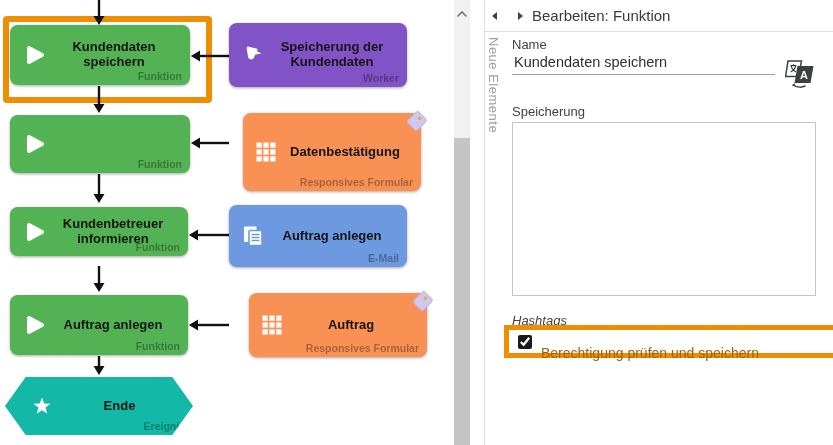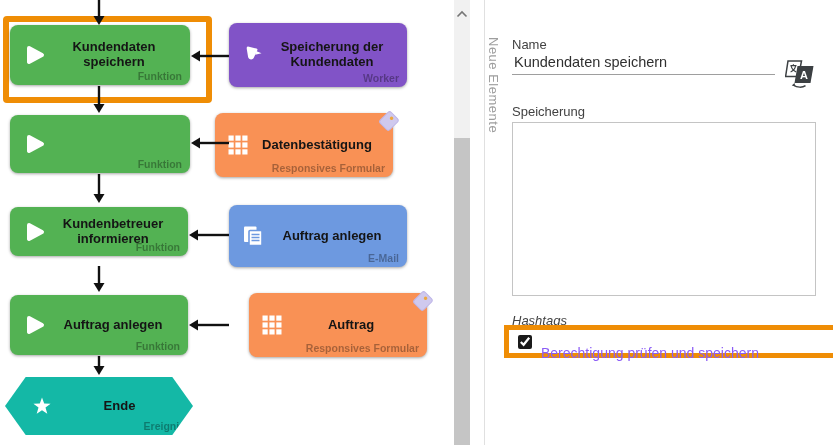--- a/index.html
+++ b/index.html
@@ -49,21 +49,21 @@
         font-family:inherit;font-size:14.5px;color:#303030;padding:1px 2px 4px 2px;background:transparent;}
   .transicon{margin-left:10px;margin-top:3px;cursor:pointer;}
   .lbl-desc{margin-top:11px;}
   .descarea{display:block;margin-top:3px;width:304px;height:174px;box-sizing:border-box;
         border:1px solid #c4c4c4;resize:none;outline:none;font-family:inherit;font-size:14px;}
   .lbl-hash{margin-top:17px;font-style:italic;}
   .cbhl{position:absolute;left:504px;top:325px;width:340px;height:33px;box-sizing:border-box;
         border:5px solid #ef8d05;background:#fff;display:flex;align-items:center;
         padding-left:9px;z-index:10;}
   .cbhl input{width:14px;height:14px;margin:0;accent-color:#1a1a1a;cursor:pointer;}
-  .cbhl .cblabel{margin-left:9px;font-size:14px;color:#8b5cf6;margin-top:22px;}
+  .cbhl .cblabel{margin-left:9px;font-size:14px;color:#a16207;margin-top:22px;}
 </style>
 </head>
 <body>
 
 <div class="app">
 
   <div class="canvas">
 
     <div class="hl" style="left: 3px; top: 16px; width: 197px; height: 75px; border-color: rgb(239, 141, 5);"></div>
 
@@ -90,21 +90,21 @@
 
     <div class="node" style="left: 10px; top: 115px; width: 180px; height: 58px; background: rgb(83, 178, 83);">
       <span class="nicon">
         <svg width="26" height="26" viewBox="0 0 26 26">
             <polygon points="8,6 21,13 8,20" fill="#fff" stroke="#fff" stroke-width="4" stroke-linejoin="round"></polygon>
           </svg>
       </span>
       <span class="ntype">Funktion</span>
     </div>
 
-    <div class="node" style="left: 215px; top: 113px; width: 178px; height: 64px; background: rgb(249, 145, 85);">
+    <div class="node" style="left: 243px; top: 113px; width: 178px; height: 78px; background: rgb(249, 145, 85);">
       <span class="tagicon">
         <svg width="26" height="26" viewBox="0 0 26 26">
           <g transform="rotate(45 13 13)">
             <rect x="5.5" y="6" width="13.5" height="15.5" rx="2.5" fill="#cfc9ee" stroke="#beb6e8" stroke-width="1"></rect>
             <circle cx="12.2" cy="10" r="1.7" fill="#eda73f"></circle>
           </g>
         </svg>
       </span>
       <span class="nicon">
         <svg width="24" height="24" viewBox="0 0 24 24">
@@ -222,20 +222,25 @@
   <div class="vscroll">
     <span class="up">
       <svg width="12" height="8" viewBox="0 0 12 8">
           <path d="M1.5,6.5 L6,2 L10.5,6.5" stroke="#757575" stroke-width="1.6" fill="none"></path>
         </svg>
     </span>
     <div class="thumb"></div>
   </div>
 
   <div class="panel">
+    <div class="phead">
+      <span class="tri-left"></span>
+      <span class="tri-right"></span>
+      <span class="ptitle">Bearbeiten: Funktion</span>
+    </div>
 
     <span class="neue">Neue Elemente</span>
 
     <div class="form">
       <div class="flabel lbl-name">Name</div>
       <div class="namerow">
         <input class="nameinput" type="text" value="Kundendaten speichern" style="">
         <span class="transicon">
           <svg width="29" height="33" viewBox="0 0 29 33">
             <path d="M3,5 L16.5,5 L13.5,20.5 L0.6,20.5 Z" fill="#fff" stroke="#3c4043" stroke-width="1.5"></path>

